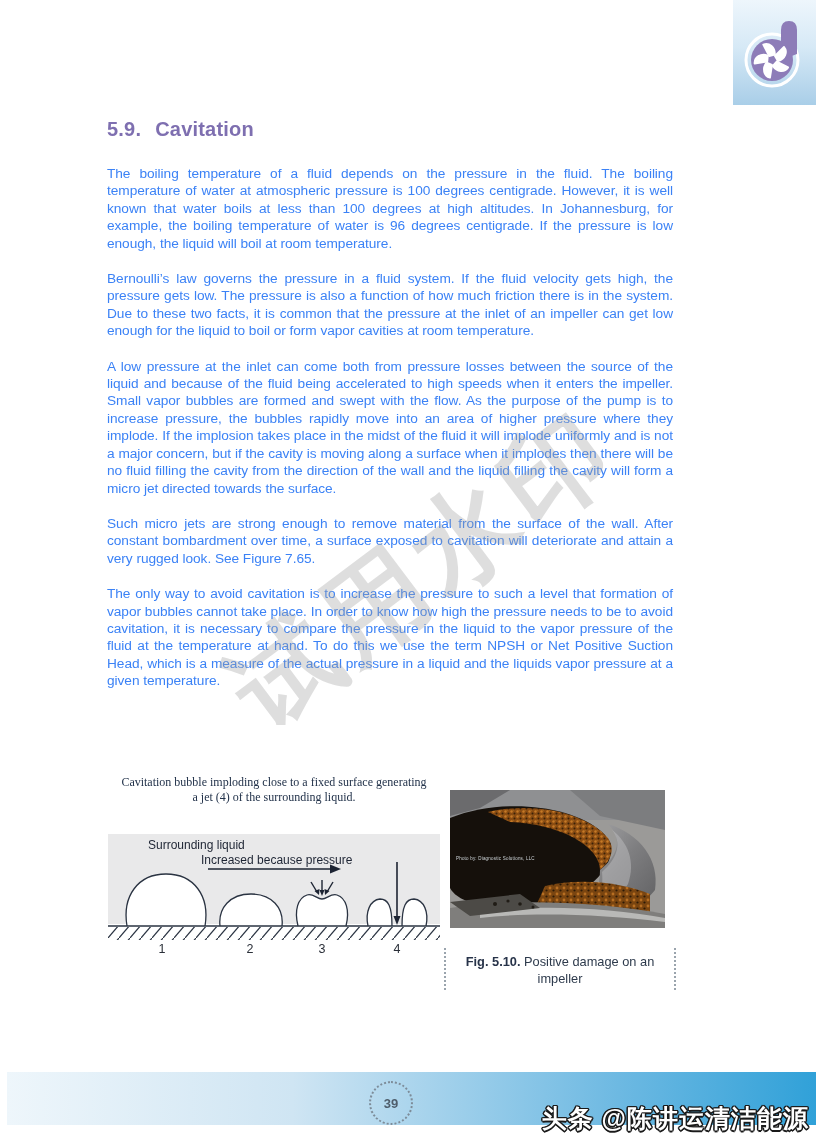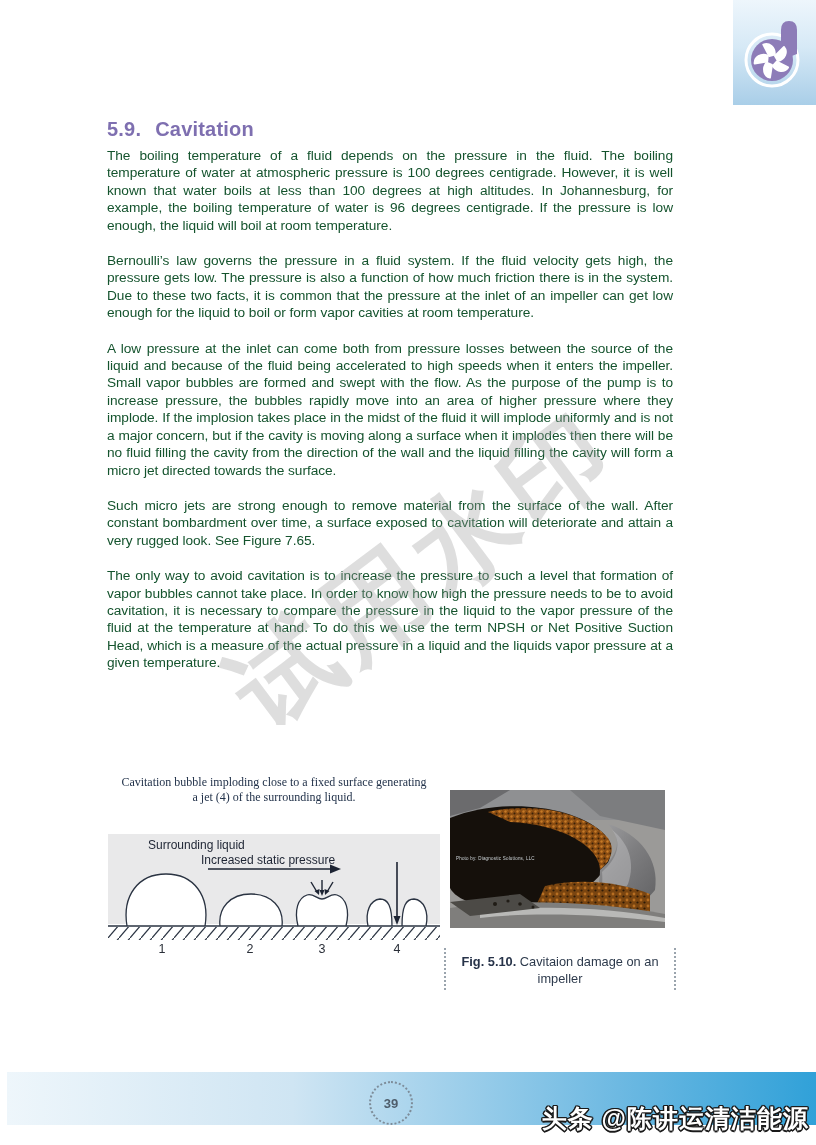--- a/index.html
+++ b/index.html
@@ -10,25 +10,25 @@
   
   .logo-box{
     position:absolute;left:733px;top:0;width:83px;height:105px;
     background:linear-gradient(180deg,#eef6fc 0%,#d6e9f6 45%,#a9cee8 100%);
   }
   .logo-box svg{position:absolute;left:11px;top:14px;}
   
   .content{position:absolute;left:107px;top:118px;width:566px;}
   .section-heading{
     color:#7e6fb0;font-size:20px;font-weight:bold;letter-spacing:.2px;
-    margin:0 0 6px 0;
+    margin:0 0 24px 0;
   }
   .section-heading .secnum{margin-right:14px;}
   .content p{
-    margin:0 0 18px 0;color:#14532d;font-size:13.7px;line-height:17.4px;
+    margin:0 0 18px 0;color:#3b82f6;font-size:13.7px;line-height:17.4px;
     text-align:justify;letter-spacing:-0.05px;
   }
   
   .watermark{
     position:absolute;left:200px;top:500px;z-index:5;pointer-events:none;
     font-size:104px;font-weight:bold;color:rgba(160,160,160,0.35);
     letter-spacing:8px;transform:rotate(-37deg);white-space:nowrap;
   }
   
   .fig-intro{
@@ -145,21 +145,21 @@
 
       <path d="M260,92 C257,78 262,66 272,65 C280,65 284,72 284,92" fill="#ffffff" stroke="#2a3342" stroke-width="1.3"></path>
       <path d="M294,92 C294,72 298,65 306,65 C316,66 321,78 318,92" fill="#ffffff" stroke="#2a3342" stroke-width="1.3"></path>
       <line x1="289" y1="28" x2="289" y2="84" stroke="#1d2433" stroke-width="1.6"></line>
       <polygon points="285.5,82 289,91 292.5,82" fill="#1d2433"></polygon>
 
       <line x1="0" y1="92" x2="332" y2="92" stroke="#2a3342" stroke-width="1.6"></line>
       <rect x="0" y="93" width="332" height="13" fill="url(#hatch)"></rect>
     </svg>
     <div class="diag-label1">Surrounding liquid</div>
-    <div class="diag-label2">Increased static pressure</div>
+    <div class="diag-label2">Increased because pressure</div>
     <div class="stage-label" style="left:44px">1</div>
     <div class="stage-label" style="left:132px">2</div>
     <div class="stage-label" style="left:204px">3</div>
     <div class="stage-label" style="left:279px">4</div>
   </div>
 
   <div class="photo">
     <svg width="215" height="138" viewBox="0 0 215 138">
       <defs>
         <pattern id="rust" width="6" height="5" patternUnits="userSpaceOnUse">
@@ -198,21 +198,21 @@
       <path d="M0,112 L70,104 L90,118 L20,126 Z" fill="#4c4a46"></path>
       <circle cx="45" cy="114" r="2" fill="#201c16"></circle>
         <circle cx="58" cy="111" r="1.6" fill="#201c16"></circle>
       <circle cx="70" cy="114" r="1.8" fill="#201c16"></circle>
         <circle cx="83" cy="117" r="1.5" fill="#201c16"></circle>
     </svg>
     <div class="photo-credit">Photo by: Diagnostic Solutions, LLC</div>
   </div>
 
   <div class="caption caption-right">
-    <b>Fig. 5.10.</b> <span>Cavitaion damage on an impeller</span>
+    <b>Fig. 5.10.</b> <span>Positive damage on an impeller</span>
   </div>
 
   <div class="footer">
     <div class="page-circle">39</div>
     <div class="brand">头条 @陈讲运清洁能源</div>
   </div>
 
 </div>
 
 </body></html>

